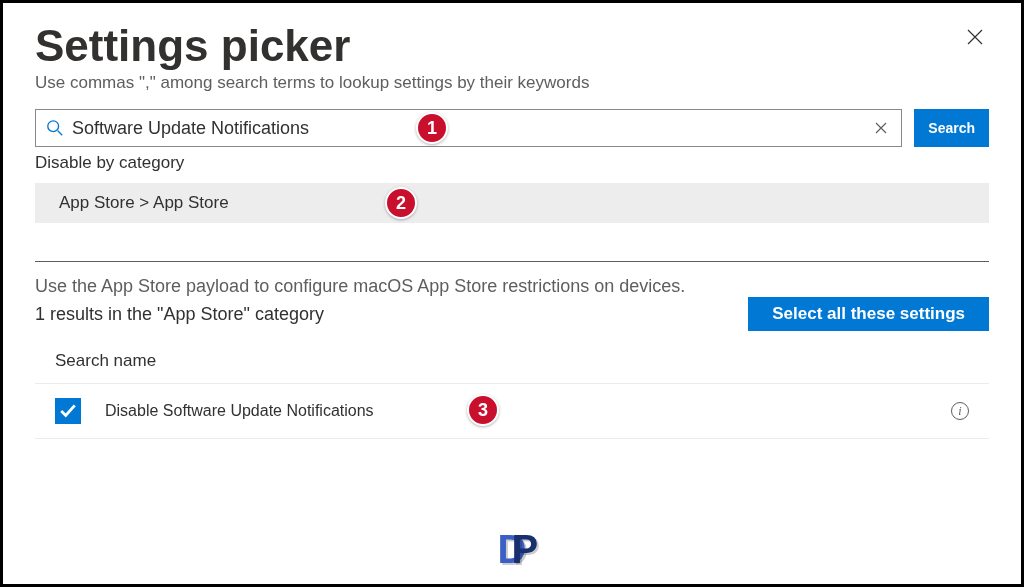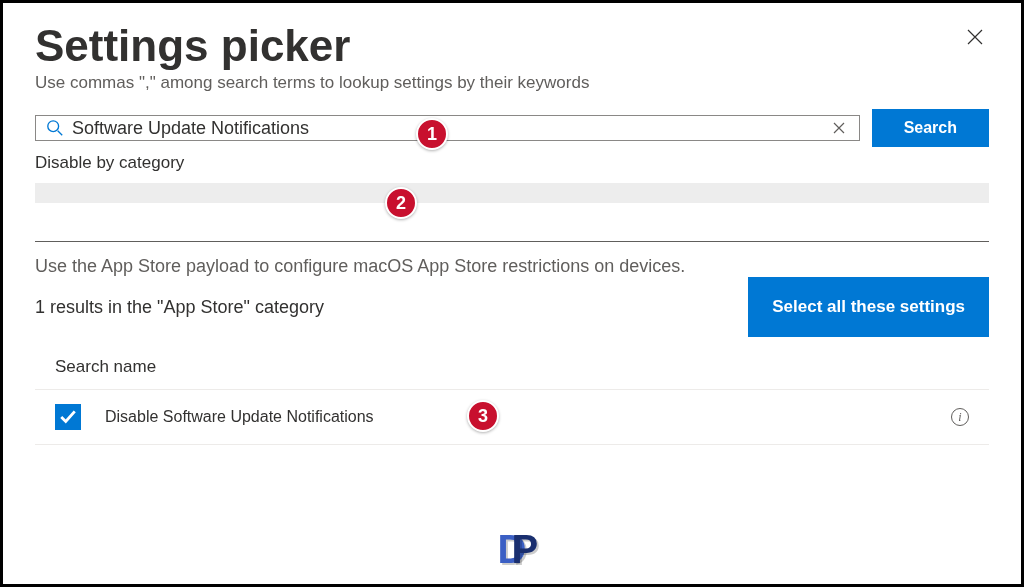--- a/index.html
+++ b/index.html
@@ -43,21 +43,21 @@
       display: flex;
       gap: 12px;
       align-items: center;
       margin-bottom: 6px;
     }
     .search-box {
       flex: 1;
       display: flex;
       align-items: center;
       border: 1px solid #8a8886;
-      height: 26px;
+      height: 38px;
       padding: 0 10px;
       position: relative;
     }
     .search-icon-svg {
       width: 18px;
       height: 18px;
       margin-right: 8px;
       flex-shrink: 0;
     }
     .search-input {
@@ -72,22 +72,22 @@
       font-size: 18px;
       color: #605e5c;
       cursor: pointer;
       padding: 0 4px;
     }
     .search-button {
       background: #0078d4;
       color: #fff;
       border: none;
       height: 38px;
-      padding: 0 32px;
-      font-size: 16px;
+      padding: 0 14px;
+      font-size: 14px;
       font-weight: 600;
       cursor: pointer;
     }
     .browse-label {
       font-size: 17px;
       font-weight: 500;
       color: #323130;
       margin-bottom: 10px;
     }
     .breadcrumb-row {
@@ -115,21 +115,21 @@
     }
     .results-count {
       font-size: 18px;
       font-weight: 500;
       color: #323130;
     }
     .select-all-btn {
       background: #0078d4;
       color: #fff;
       border: none;
-      height: 60px;
+      height: 34px;
       padding: 0 24px;
       font-size: 17px;
       font-weight: 600;
       cursor: pointer;
     }
     .setting-name-header {
       font-size: 17px;
       font-weight: 500;
       color: #323130;
       padding: 0 0 12px 20px;
@@ -239,20 +239,21 @@
           <path d="M1 1 L11 11 M11 1 L1 11" stroke="#605e5c" stroke-width="1.2" fill="none"></path>
         </svg>
     </span>
     <div class="marker" style="left:380px; top:2px;">1</div>
   </div>
   <button class="search-button">Search</button>
 </div>
 
 <div class="browse-label">Disable by category</div>
 <div class="breadcrumb-row">
+  <span>App Store  &gt;  App Store</span>
   <div class="marker" style="left:350px; top:4px;">2</div>
 </div>
 
 <hr class="divider">
 
 <div class="payload-desc">Use the App Store payload to configure macOS App Store restrictions on devices.</div>
 
 <div class="results-row">
   <div class="results-count">1 results in the "App Store" category</div>
   <button class="select-all-btn">Select all these settings</button>

